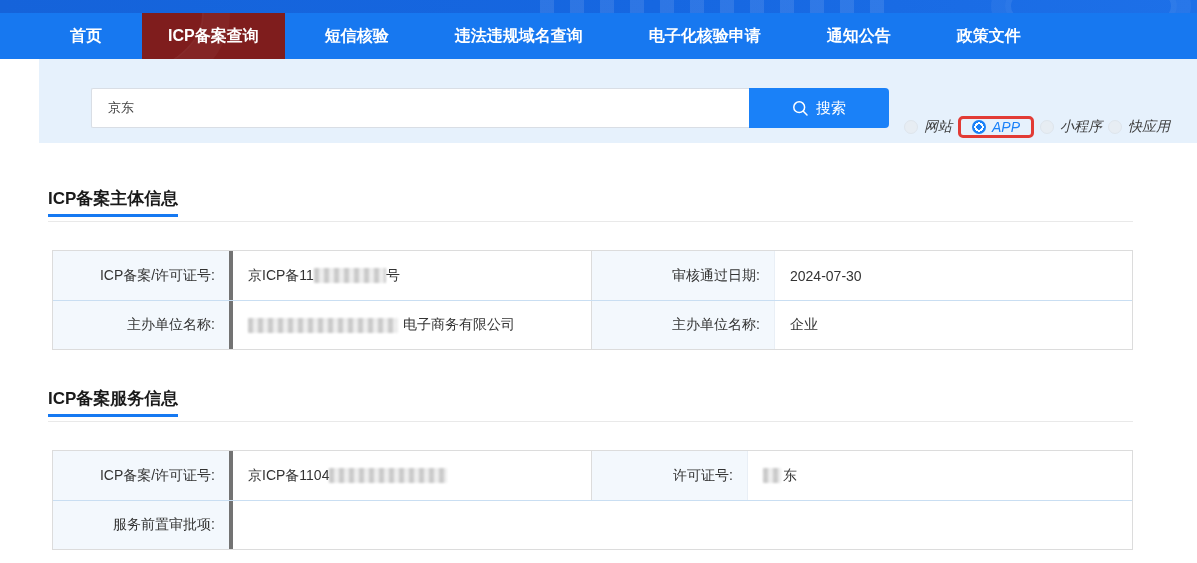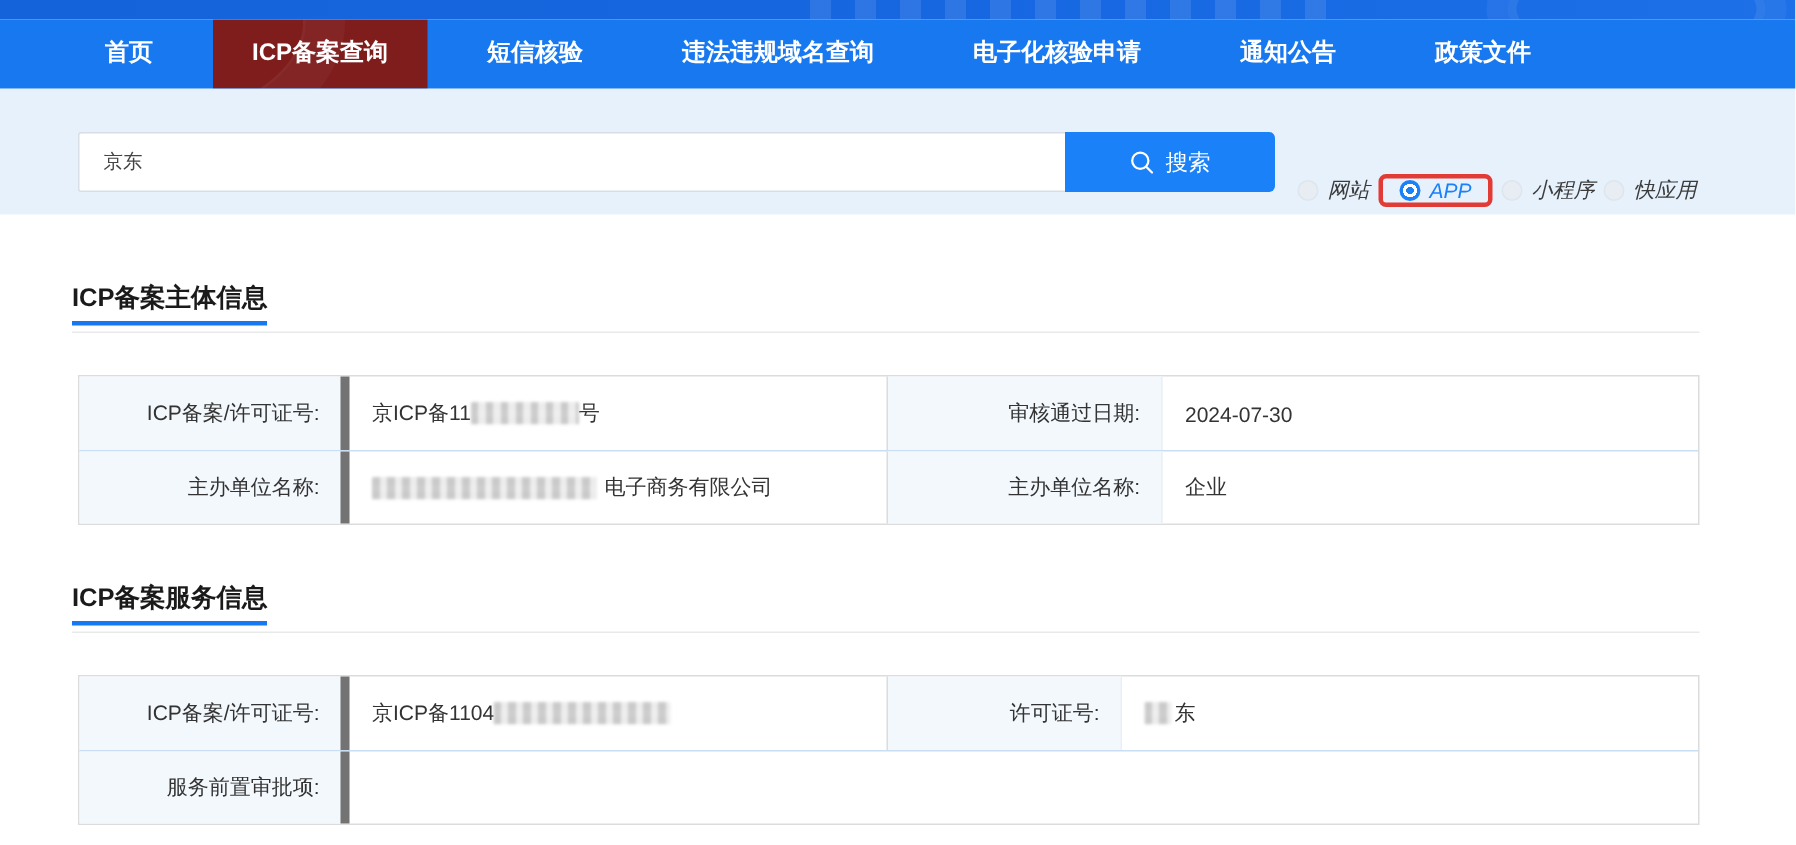--- a/index.html
+++ b/index.html
@@ -15,21 +15,21 @@
 
   
   .navbar { height:46px; background:#1778f0; display:flex; align-items:stretch; padding-left:44px; position:relative; overflow:hidden; }
   .navbar::before { content:""; position:absolute; left:-60px; top:-70px; width:260px; height:140px; border-radius:50%;
     border:2px solid rgba(255,255,255,.06); box-shadow:0 0 0 26px rgba(255,255,255,.04); pointer-events:none; }
   .nav-item { color:#fff; font-size:16px; font-weight:bold; line-height:46px; padding:0 26px; margin-right:14px;
     white-space:nowrap; cursor:pointer; }
   .nav-item.active { background:#7f1d1d; }
 
   
-  .search-section { height:84px; background:#e6f1fc; display:flex; align-items:flex-start; padding:29px 0 0 52px; }
+  .search-section { height:84px; background:#e6f1fc; display:flex; align-items:flex-start; padding:29px 0 0 52px;margin-left:39px; }
   .search-input { width:658px; height:40px; border:1px solid #d9dee5; border-right:none; border-radius:2px 0 0 2px;
     background:#fff; padding:0 16px; font-size:13px; color:#444; outline:none; font-family:inherit; }
   .search-btn { width:140px; height:40px; background:#1a81f8; color:#fff; border:none; border-radius:0 4px 4px 0;
     font-size:15px; display:flex; align-items:center; justify-content:center; gap:7px; cursor:pointer; font-family:inherit; }
   .radio-group { display:flex; align-items:center; margin-left:12px; margin-top:17px; height:44px;font-style:italic; }
   .radio-item { display:flex; align-items:center; margin:0 3px; cursor:pointer; }
   .radio-circle { width:14px; height:14px; border-radius:50%; background:#e7edf3; border:1px solid #dee5ec; margin-right:6px; flex:none; }
   .radio-item.on .radio-circle { border:none;
     background:radial-gradient(circle,#1a81f8 0 2.6px,#ffffff 2.6px 4.6px,#1a81f8 4.6px 7px); }
   .radio-label { font-size:14px; color:#3c3c3c; }
@@ -42,21 +42,21 @@
   .section-title { display:inline-block; font-size:17px; font-weight:bold; color:#1a1a1a;
     padding-bottom:4px; border-bottom:3px solid #1679f2; margin-bottom:4px; }
 
   .info-table { margin:28px 0 0 4px; width:1081px; border:1px solid #dcdcdc; }
   .trow { display:grid; height:49px; }
   .trow + .trow { border-top:1px solid #c9def2; }
   .cols-a { grid-template-columns:180px 359px 183px auto; }
   .cols-b { grid-template-columns:180px 359px 156px auto; }
   .cols-c { grid-template-columns:180px auto; }
   .cell { display:flex; align-items:center; font-size:14px; color:#333; }
-  .lbl { background:#f3f8fd; justify-content:flex-end; padding-right:14px; border-right:6px solid #737373; }
+  .lbl { background:#f3f8fd; justify-content:flex-end; padding-right:14px; border-right:4px solid #737373; }
   .val { padding-left:15px; }
   .val.divider { border-right:1px solid #dcdcdc; }
   .lbl.soft { border-right:1px solid #e9eff6; }
 
   .redact { display:inline-block; height:15px; vertical-align:-2px; border-radius:1px; opacity:.8; filter:blur(1.1px);
     background:
       repeating-linear-gradient(90deg, rgba(185,185,185,.85) 0 5px, rgba(234,234,234,.9) 5px 10px),
       repeating-linear-gradient(0deg, #d7d7d7 0 5px, #ececec 5px 10px); }
   .w72{width:72px;} .w150{width:150px; margin-right:5px;} .w118{width:118px;} .w18{width:18px; margin-right:2px;}
 

